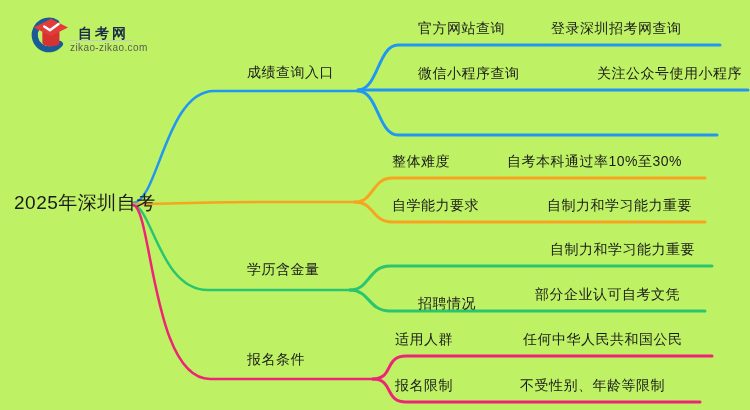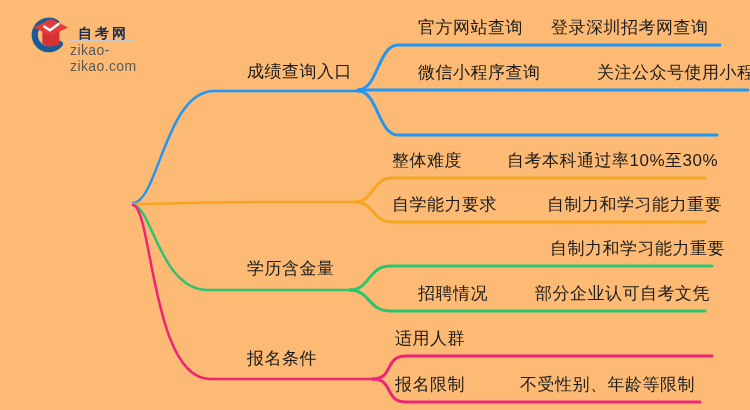--- a/index.html
+++ b/index.html
@@ -1,45 +1,45 @@
 <!DOCTYPE html>
 <html><head>
 <meta charset="utf-8">
 <style>
   html,body{margin:0;padding:0;background:#ffffff;}
   #canvas{
     position:relative;
     width:750px;height:410px;
-    background:#fdba74;
+    background:#bef264;
     overflow:hidden;
     font-family:"Liberation Sans","DejaVu Sans",sans-serif;
   }
   #wires{position:absolute;left:0;top:0;width:750px;height:410px;}
   .lbl{
     position:absolute;
     color:#1b1b1b;
-    font-size:17px;
+    font-size:14px;
     line-height:22px;
     height:22px;
     letter-spacing:0.5px;
     white-space:nowrap;
   }
   .root-lbl{
     font-size:19px;
     letter-spacing:0.5px;
   }
   
   #logo{position:absolute;left:28px;top:14px;width:120px;height:42px;cursor:pointer;}
   #logo-icon{position:absolute;left:2px;top:2px;}
   #logo-title{
     position:absolute;left:50px;top:11px;
     font-size:14px;font-weight:bold;color:#1b2b4a;letter-spacing:3px;
   }
   #logo-divider{position:absolute;left:42px;top:26px;width:64px;height:1px;background:#c9c9c9;}
-  #logo-sub{position:absolute;left:42px;top:28px;font-size:14px;color:#5a5a5a;letter-spacing:0.4px;}
+  #logo-sub{position:absolute;left:42px;top:28px;font-size:10px;color:#5a5a5a;letter-spacing:0.4px;}
 </style>
 </head>
 <body>
 
 <div id="canvas">
 
   <svg id="wires" viewBox="0 0 750 410">
 
     <g fill="none" stroke-linecap="round">
       <path stroke-width="2.5" d="M133,203 C158,202 166,91 214,91 L358,91" stroke="#2196F3"></path>
@@ -72,35 +72,37 @@
       <path d="M27.5,7 A15,15 0 1 0 31.5,29.6" fill="none" stroke-width="6.5" stroke-linecap="round" stroke="#1a5c97"></path>
       <path d="M13,16 h18 v12 q0,4 -9,4 q-9,0 -9,-4 z" fill="#d53231"></path>
       <path d="M22,3 L40,12 L22,21 L4,12 z" fill="#e23c3a"></path>
       <path d="M15,11 L21,15 L30,8.5" fill="none" stroke="#ffffff" stroke-width="2.6" stroke-linecap="round" stroke-linejoin="round"></path>
     </svg>
     <div id="logo-title">自考网</div>
     <div id="logo-divider"></div>
     <div id="logo-sub">zikao-zikao.com</div>
   </div>
 
+  <div class="lbl root-lbl" style="left:14px;top:192px;">2025年深圳自考</div>
 
   <div class="lbl" style="left:247px;top:61px;">成绩查询入口</div>
   <div class="lbl" style="left:418px;top:17px;">官方网站查询</div>
   <div class="lbl" style="left:551px;top:17px;">登录深圳招考网查询</div>
   <div class="lbl" style="left:418px;top:62px;">微信小程序查询</div>
   <div class="lbl" style="left:597px;top:62px;">关注公众号使用小程序</div>
 
   <div class="lbl" style="left:392px;top:150px;">整体难度</div>
   <div class="lbl" style="left:507px;top:150px;">自考本科通过率10%至30%</div>
   <div class="lbl" style="left:392px;top:194px;">自学能力要求</div>
   <div class="lbl" style="left:540px;top:194px;margin-left:7px;">自制力和学习能力重要</div>
 
   <div class="lbl" style="left:247px;top:258px;">学历含金量</div>
   <div class="lbl" style="left:550px;top:238px;">自制力和学习能力重要</div>
-  <div class="lbl" style="left:418px;top:283px;">招聘情况</div>
+  <div class="lbl" style="left:418px;top:292px;">招聘情况</div>
   <div class="lbl" style="left:535px;top:283px;">部分企业认可自考文凭</div>
 
   <div class="lbl" style="left:247px;top:348px;">报名条件</div>
   <div class="lbl" style="left:395px;top:328px;">适用人群</div>
+  <div class="lbl" style="left:523px;top:328px;">任何中华人民共和国公民</div>
   <div class="lbl" style="left:395px;top:374px;">报名限制</div>
   <div class="lbl" style="left:520px;top:374px;">不受性别、年龄等限制</div>
 
 </div>
 
 </body></html>

